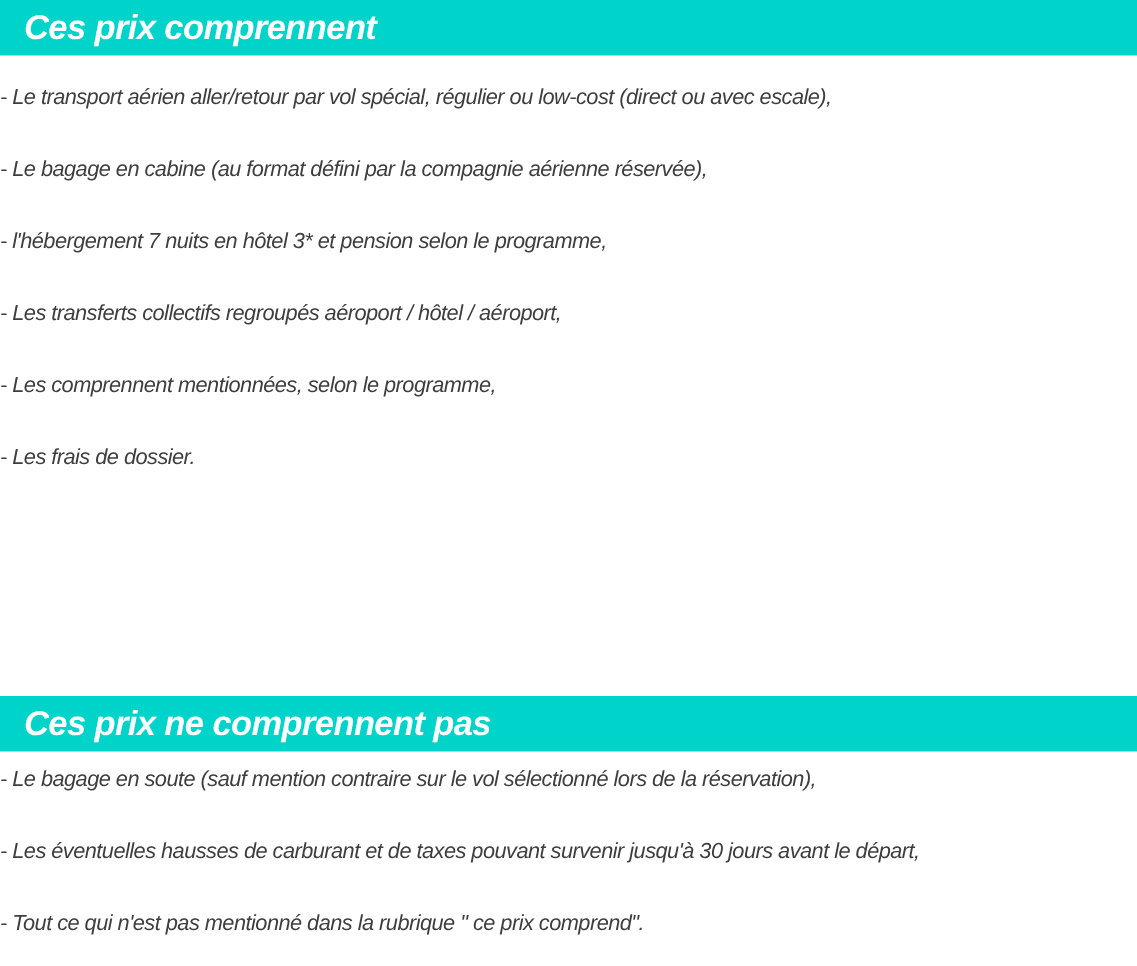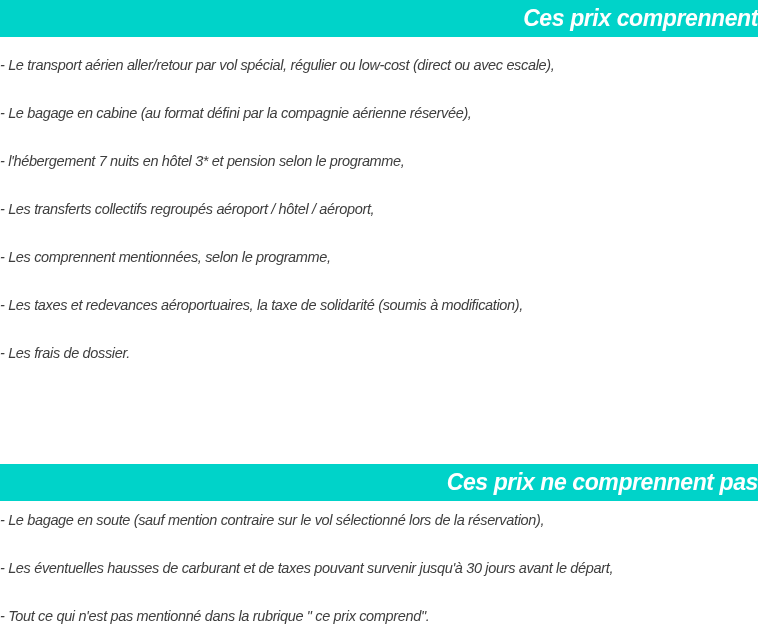--- a/index.html
+++ b/index.html
@@ -25,21 +25,20 @@
     }
     .section-header h2 {
       margin: 0;
       font-size: 23px;
       line-height: 37px;
       font-style: italic;
       font-weight: bold;
       color: #ffffff;
       letter-spacing: -0.4px;
       white-space: nowrap;
-      text-align: right;
     }
     .list {
       position: absolute;
       left: 0;
       margin: 0;
       padding: 0;
       list-style: none;
       width: 658px;
     }
     .list li {
@@ -61,21 +60,20 @@
 
 <div class="section-header" id="hdr-included">
   <h2>Ces prix comprennent</h2>
 </div>
 <ul class="list" id="list-included">
   <li>- Le transport aérien aller/retour par vol spécial, régulier ou low-cost (direct ou avec escale),</li>
   <li>- Le bagage en cabine (au format défini par la compagnie aérienne réservée),</li>
   <li>- l'hébergement 7 nuits en hôtel 3* et pension selon le programme,</li>
   <li>- Les transferts collectifs regroupés aéroport / hôtel / aéroport,</li>
   <li>- Les comprennent mentionnées, selon le programme,</li>
-  <li>- Les taxes et redevances aéroportuaires, la taxe de solidarité (soumis à modification),</li>
   <li>- Les frais de dossier.</li>
 </ul>
 
 <div class="section-header" id="hdr-excluded">
   <h2>Ces prix ne comprennent pas</h2>
 </div>
 <ul class="list" id="list-excluded">
   <li>- Le bagage en soute (sauf mention contraire sur le vol sélectionné lors de la réservation),</li>
   <li>- Les éventuelles hausses de carburant et de taxes pouvant survenir jusqu'à 30 jours avant le départ,</li>
   <li>- Tout ce qui n'est pas mentionné dans la rubrique " ce prix comprend".</li>

